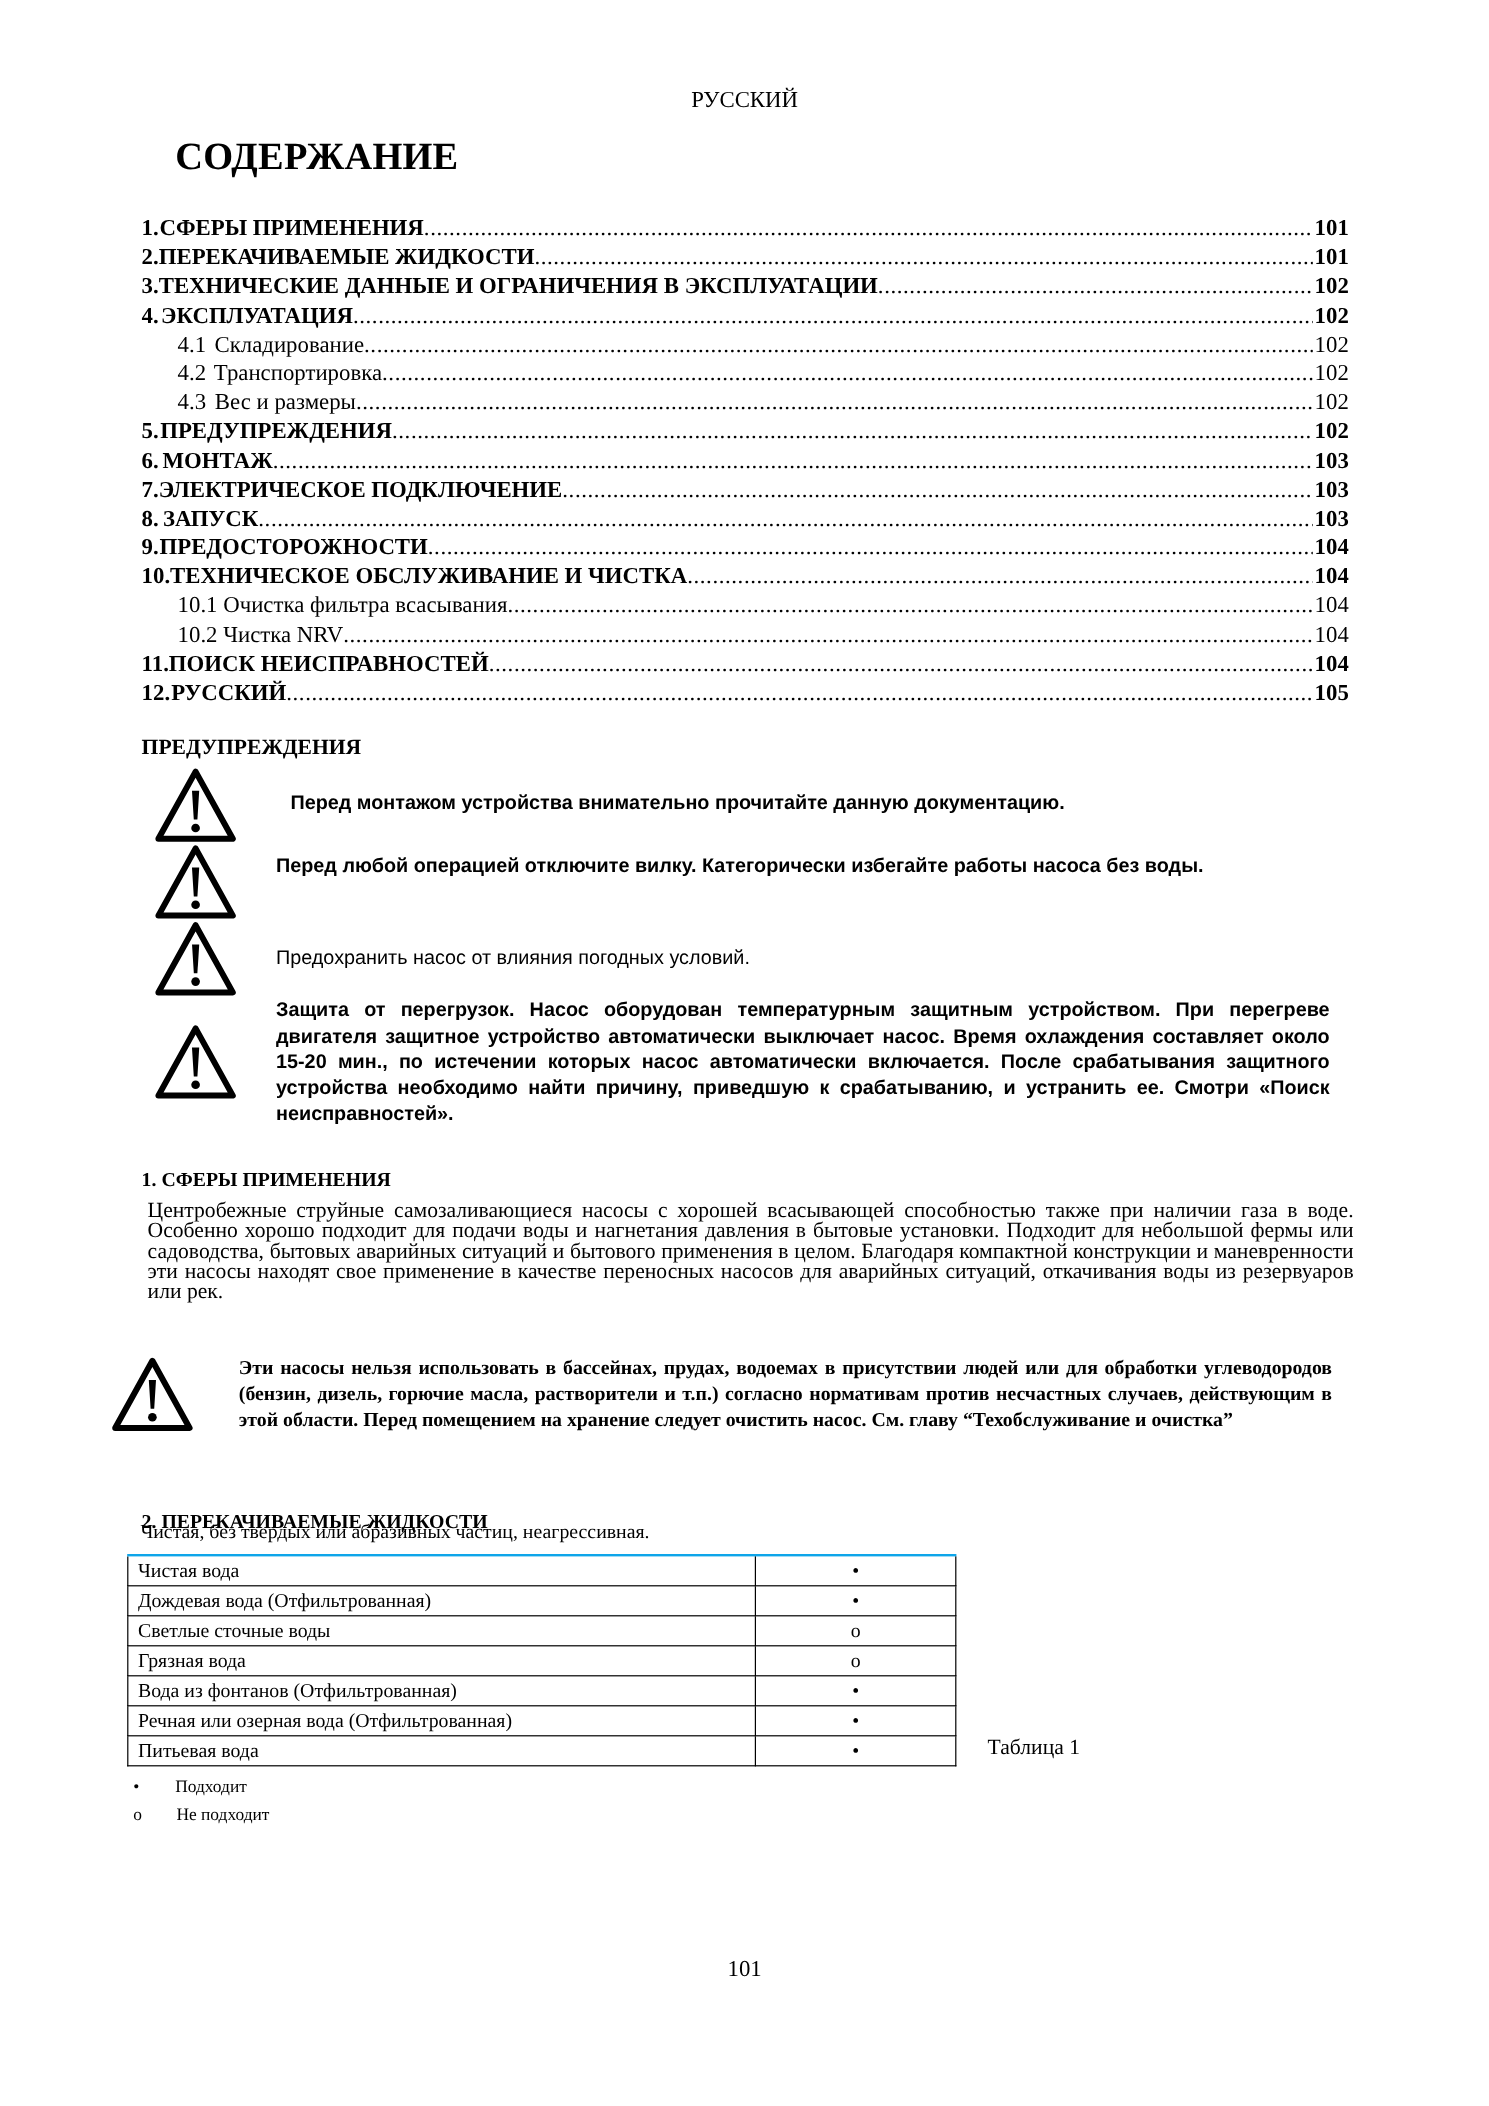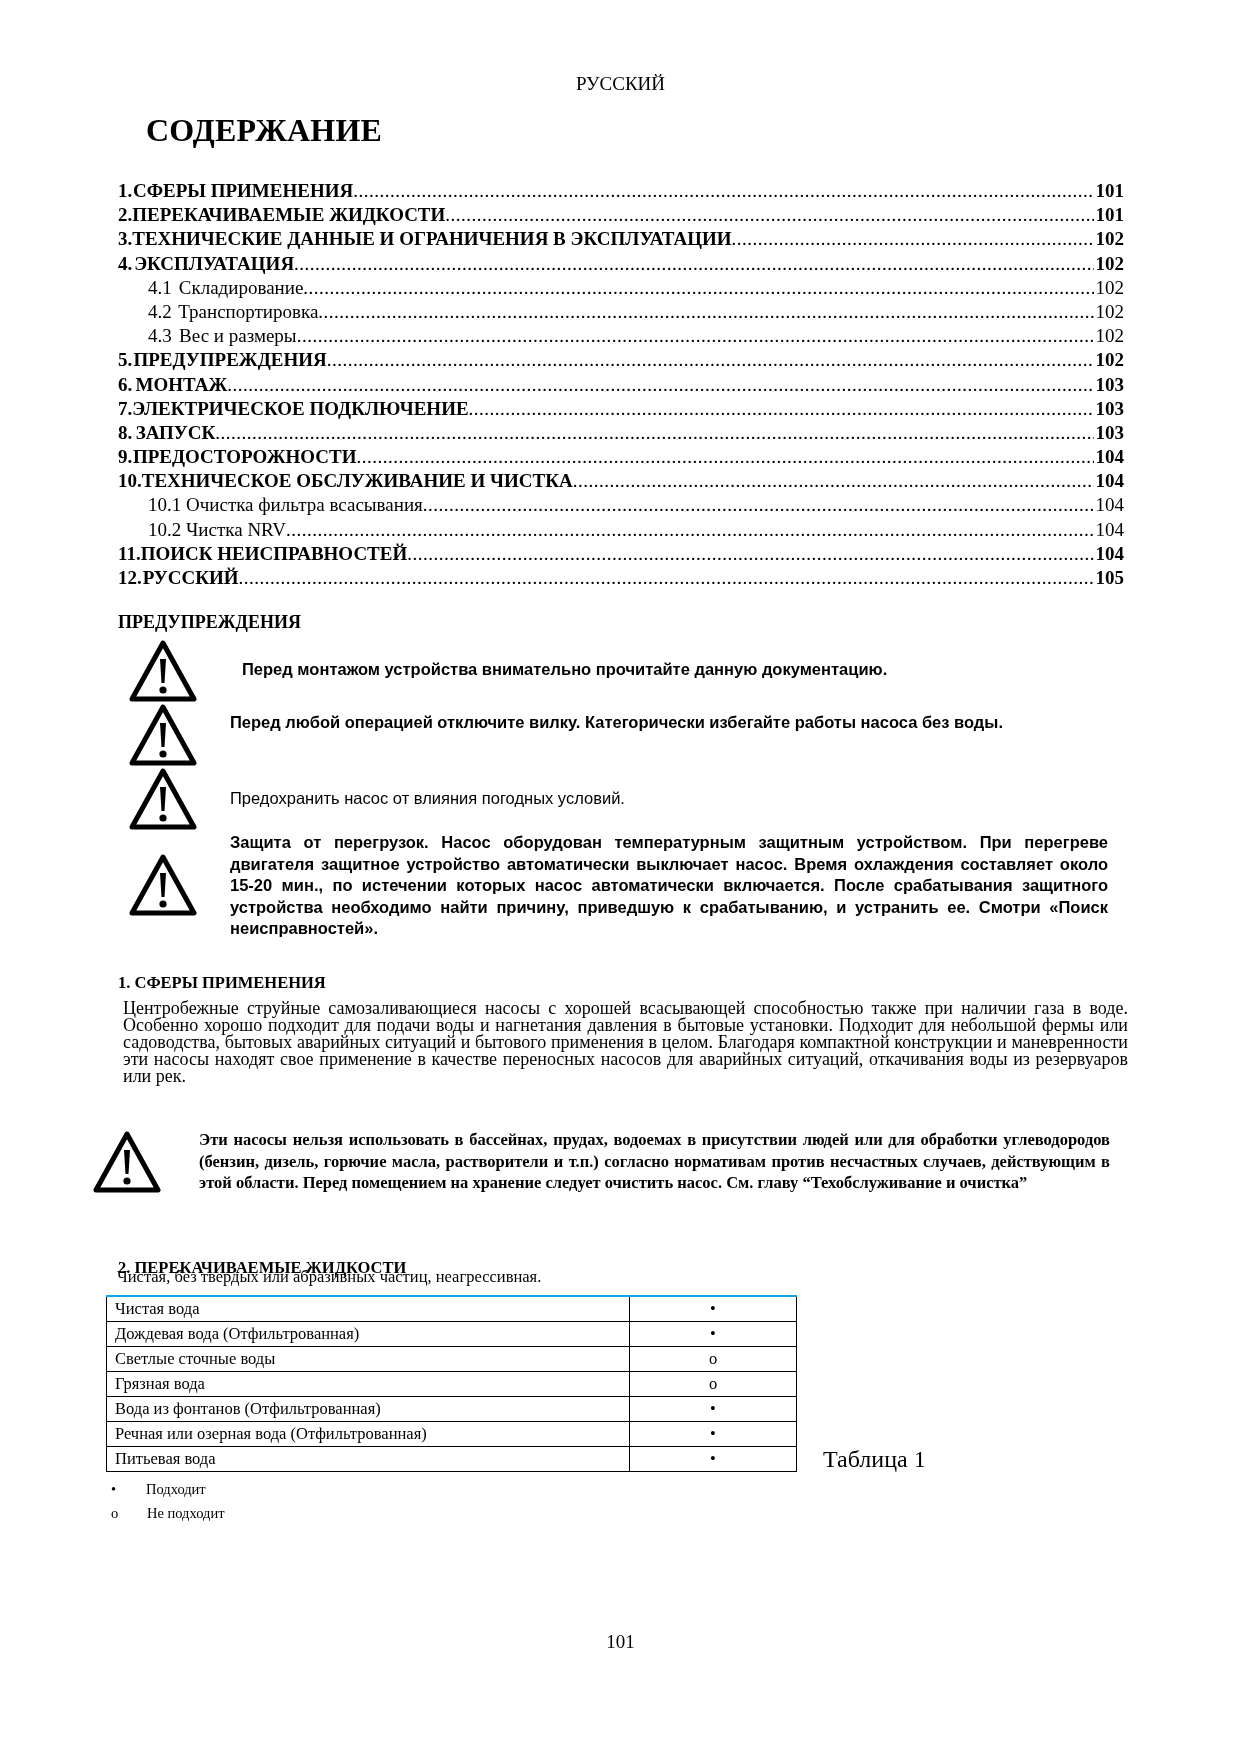--- a/index.html
+++ b/index.html
@@ -31,21 +31,21 @@
     .warn-text.bold { font-weight: bold; }
 
     .sec-heading { font-size: 16.5px; font-weight: bold; }
     .para { font-size: 18px; line-height: 17px; text-align: justify; width: 1005px; left: 123px; }
 
     .liquids { top: 1295px; left: 106px; border-collapse: collapse; font-size: 16.5px; }
     .liquids td { border: 1.3px solid #000; height: 24px; padding: 0 8px; }
     .liquids td.name { width: 506px; }
     .liquids td.mark { width: 150px; text-align: center; }
     .liquids tr:first-child td { border-top: 2px solid #0ea5e9; }
-    .caption { top: 1446px; left: 823px; font-size: 24px; }
+    .caption { top: 1446px; left: 823px; font-size: 18px; }
     .legend { font-size: 14.5px; }
   </style>
 </head>
 <body>
 
 <div class="abs lang">РУССКИЙ</div>
 <div class="abs doc-title">СОДЕРЖАНИЕ</div>
 
 <div class="abs toc">
   <div class="toc-row main">

